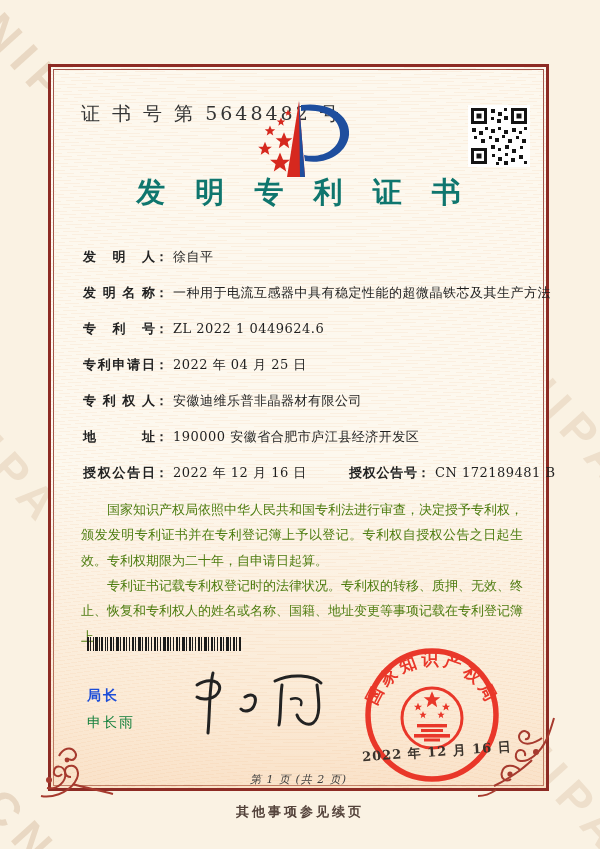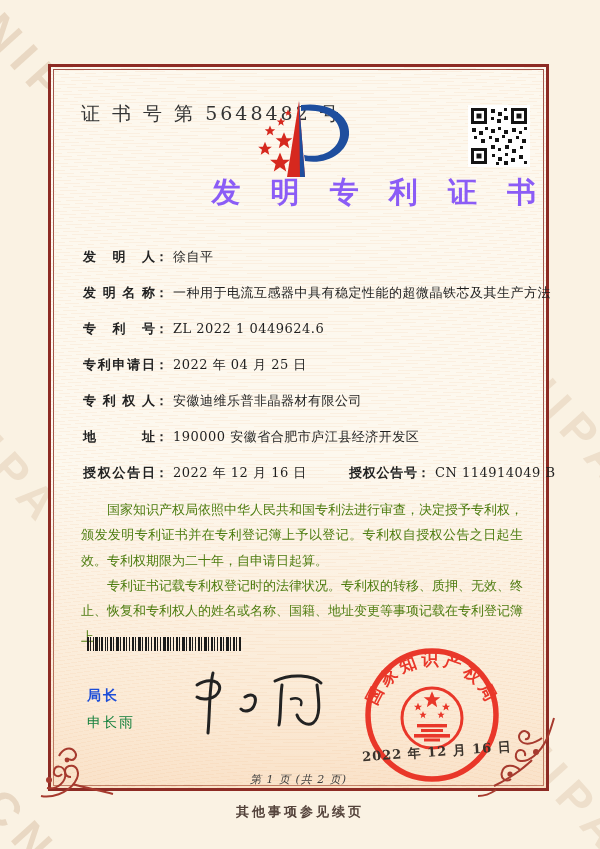--- a/index.html
+++ b/index.html
@@ -48,22 +48,22 @@
   }
   
   .cert-no {
     position:absolute; left:30px; top:34px;
     font-size:19px; letter-spacing:3px; color:#333;
   }
   .logo { position:absolute; left:188px; top:28px; }
   .qr   { position:absolute; left:417px; top:38px; }
   .title {
     position:absolute; left:0; top:106px; width:100%;
-    text-align:right; font-size:29px; font-weight:bold;
-    letter-spacing:10px; color:#8b5cf6; text-indent:10px;
+    text-align:center; font-size:29px; font-weight:bold;
+    letter-spacing:10px; color:#0f766e; text-indent:10px;
   }
   
   .fields { position:absolute; left:32px; top:180px; width:450px; font-size:13px; color:#1f1f1f; }
   .frow { margin-bottom:17px; white-space:nowrap; line-height:19px; }
   .flabel {
     display:inline-block; width:72px;
     text-align:justify; text-align-last:justify;
     font-weight:bold; color:#222;
   }
   .fcolon { font-weight:bold; }
@@ -205,21 +205,21 @@
       <span class="flabel">专利申请日</span><span class="fcolon">：</span><span class="fvalue">2022 年 04 月 25 日</span>
     </div>
     <div class="frow">
       <span class="flabel">专利权人</span><span class="fcolon">：</span><span class="fvalue">安徽迪维乐普非晶器材有限公司</span>
     </div>
     <div class="frow">
       <span class="flabel">地址</span><span class="fcolon">：</span><span class="fvalue">190000  安徽省合肥市庐江县经济开发区</span>
     </div>
     <div class="frow">
       <span><span class="flabel">授权公告日</span><span class="fcolon">：</span><span class="fvalue">2022 年 12 月 16 日</span></span>
-      <span class="fgroup2"><span class="flabel">授权公告号</span><span class="fcolon">：</span><span class="fvalue">CN 114914049 B</span></span>
+      <span class="fgroup2"><span class="flabel">授权公告号</span><span class="fcolon">：</span><span class="fvalue">CN 172189481 B</span></span>
     </div>
   </div>
 
   <div class="paras">
     <p>国家知识产权局依照中华人民共和国专利法进行审查，决定授予专利权，颁发发明专利证书并在专利登记簿上予以登记。专利权自授权公告之日起生效。专利权期限为二十年，自申请日起算。</p>
     <p>专利证书记载专利权登记时的法律状况。专利权的转移、质押、无效、终止、恢复和专利权人的姓名或名称、国籍、地址变更等事项记载在专利登记簿上。</p>
   </div>
 
   <svg class="barcode" width="156" height="14" viewBox="0 0 156 14">
     <g fill="#1b1b1b">

